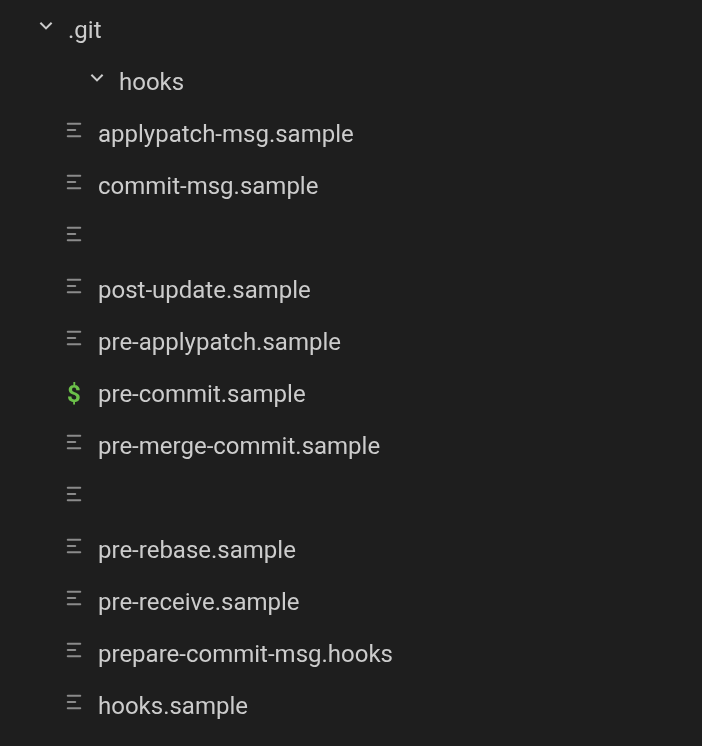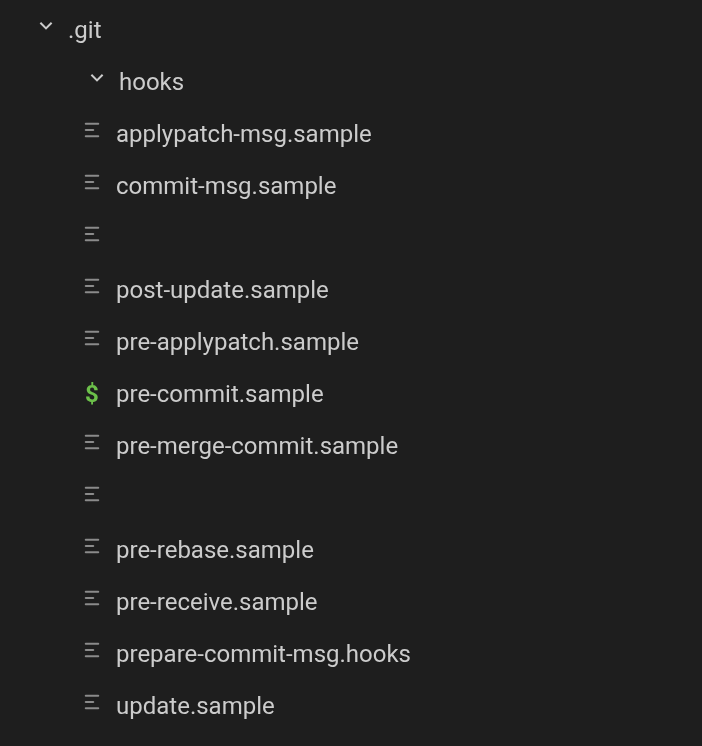--- a/index.html
+++ b/index.html
@@ -21,21 +21,21 @@
       display: flex;
       align-items: flex-start;
       height: 52px;
       cursor: pointer;
       padding-left: 34px;
     }
     .tree-item.folder-level-1 {
       padding-left: 85px;
     }
     .tree-item.file-level-2 {
-      padding-left: 80px;
+      padding-left: 62px;
     }
     .chevron {
       width: 24px;
       display: flex;
       align-items: center;
       justify-content: center;
       margin-right: 10px;
       color: #cccccc;
     }
     .chevron svg {
@@ -193,15 +193,15 @@
       <span class="label">prepare-commit-msg.hooks</span>
     </div>
     <div class="tree-item file-level-2">
       <span class="file-icon">
         <svg viewBox="0 0 16 16" fill="none" stroke="currentColor" stroke-width="1.6" stroke-linecap="round">
   <line x1="3" y1="3" x2="13" y2="3"></line>
   <line x1="3" y1="8" x2="9" y2="8"></line>
   <line x1="3" y1="13" x2="13" y2="13"></line>
 </svg>
       </span>
-      <span class="label">update.sample</span>
+      <span class="label">hooks.sample</span>
     </div>
   </div>
 
 </body></html>

